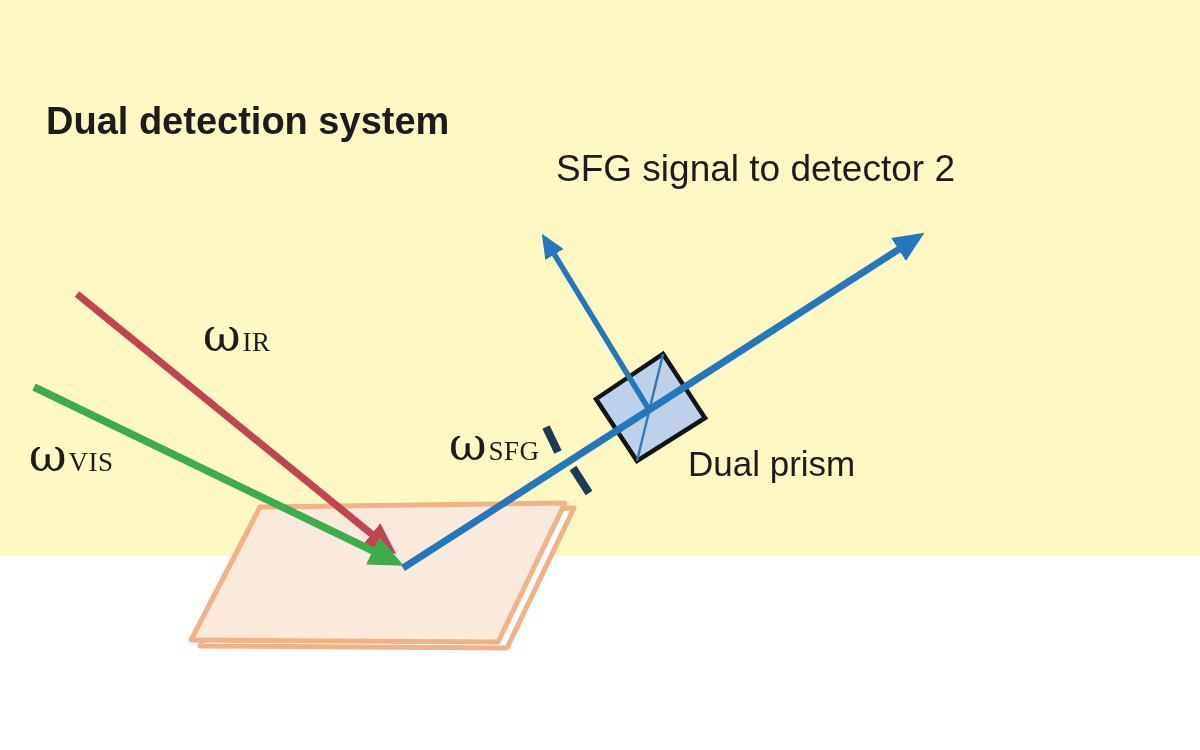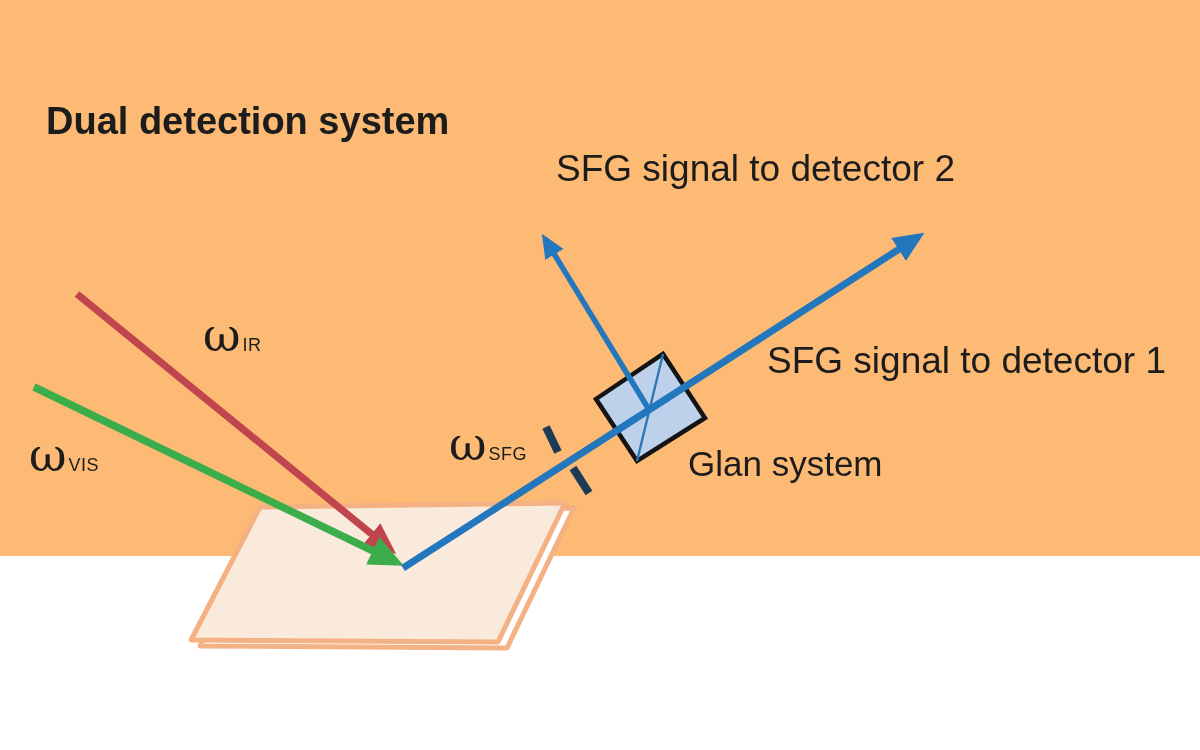--- a/index.html
+++ b/index.html
@@ -7,21 +7,21 @@
     padding: 0;
     background: #ffffff;
     width: 1200px;
     height: 750px;
     overflow: hidden;
   }
   .stage {
     position: relative;
     width: 1200px;
     height: 556px;
-    background: #fdba74;
+    background: #fef9c3;
     font-family: "Liberation Sans", sans-serif;
     color: #1c1c1c;
   }
   .stage svg {
     position: absolute;
     left: 0;
     top: 0;
   }
   .txt {
     position: absolute;
@@ -53,22 +53,22 @@
     display: flex;
     align-items: baseline;
     color: #1c1c1c;
   }
   .omega {
     font-family: "DejaVu Serif", serif;
     font-size: 46px;
     line-height: 1;
   }
   .osub {
-    font-family: Liberation Sans, sans-serif;
-    font-size: 18px;
+    font-family: Liberation Serif, serif;
+    font-size: 27px;
     line-height: 1;
     margin-left: 2px;
     letter-spacing: 0.5px;
     margin-top: 16px;
   }
   .omega-ir  { left: 203px; top: 312px; }
   .omega-vis { left: 29px;  top: 432px; }
   .omega-sfg { left: 449px; top: 421px; }
 </style>
 </head>
@@ -108,24 +108,23 @@
     <line x1="573" y1="468" x2="589" y2="493" stroke-width="8" stroke-linecap="butt" stroke="#1f3a55"></line>
   </svg>
 
   <div class="txt title">Dual detection system</div>
 
   <div class="txt det det2">
     <div>SFG signal to detector 2</div>
   </div>
 
   <div class="txt det det1">
-    <div>SFG signal to detector 1</div>
   </div>
 
-  <div class="txt glan">Glan system</div>
+  <div class="txt glan">Dual prism</div>
 
   <div class="omega-label omega-ir">
     <span class="omega">ω</span>
     <span class="osub">IR</span>
   </div>
 
   <div class="omega-label omega-vis">
     <span class="omega">ω</span>
     <span class="osub">VIS</span>
   </div>

